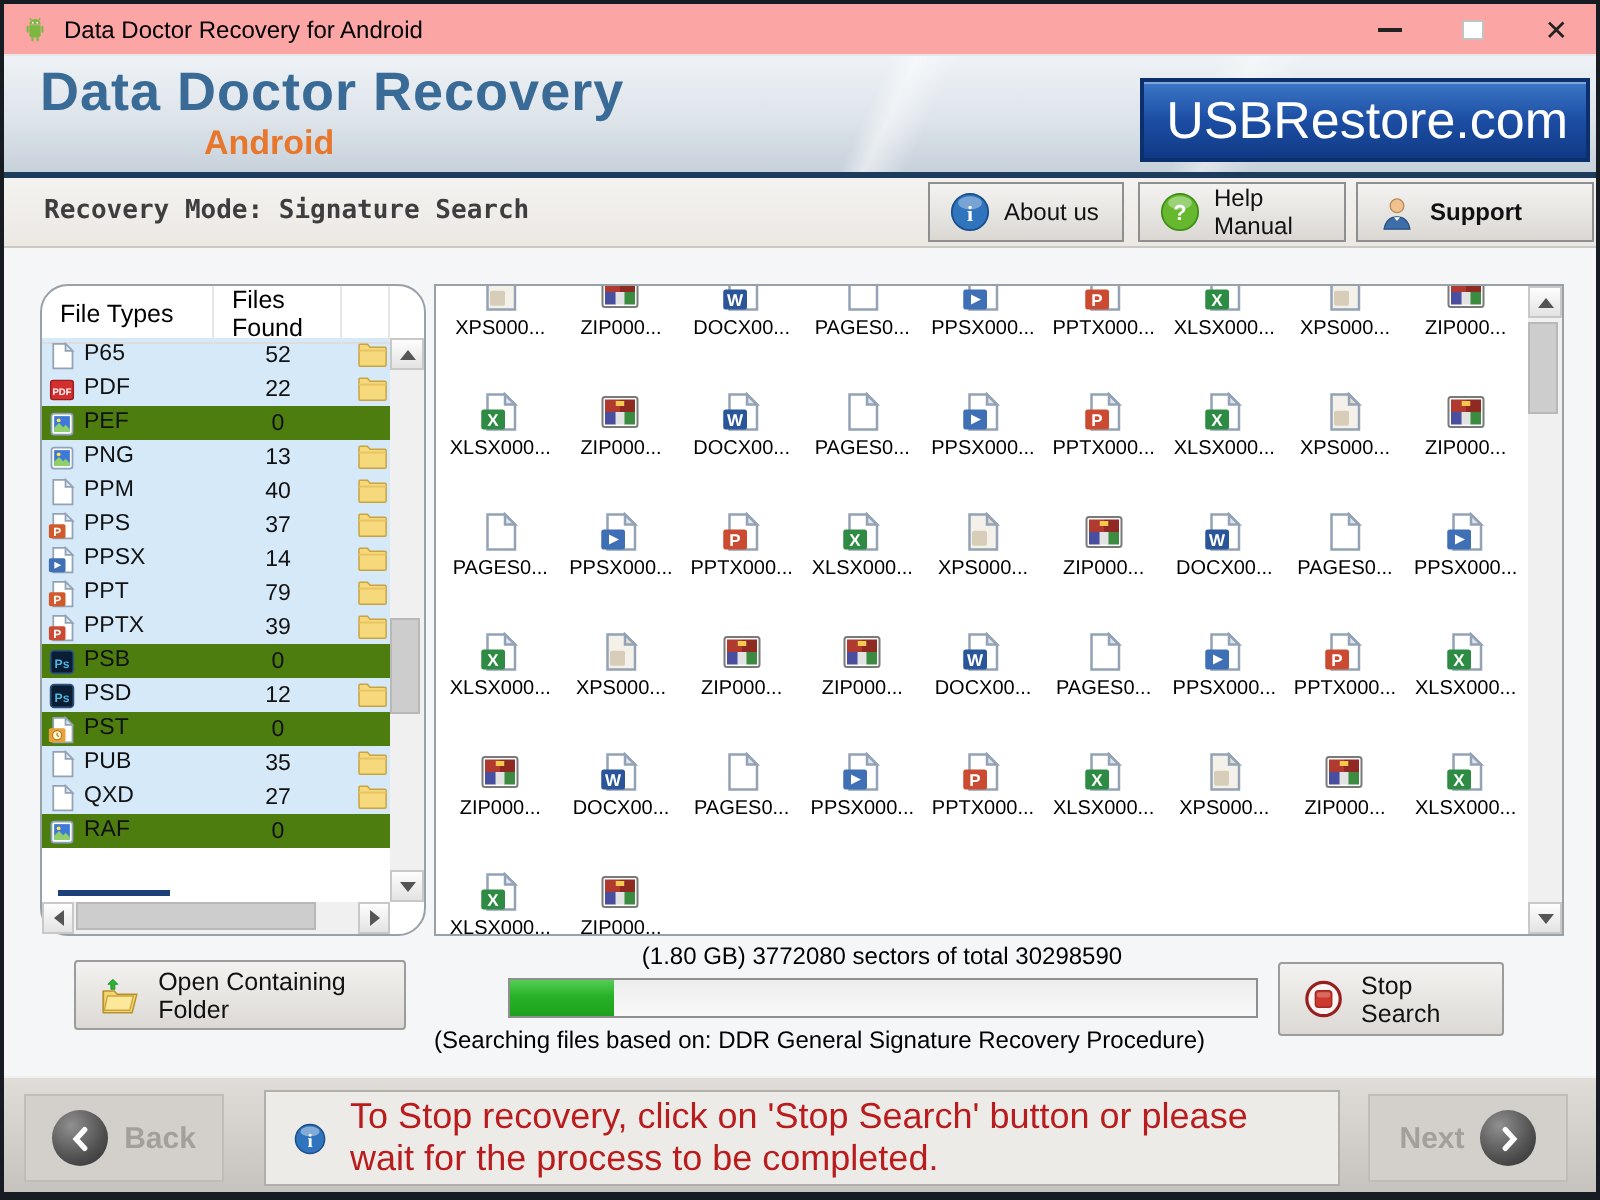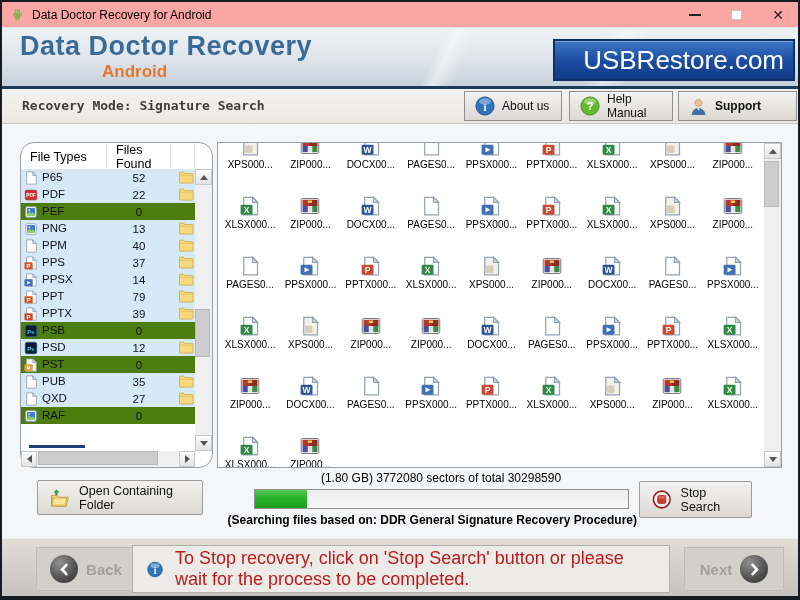--- a/index.html
+++ b/index.html
@@ -19,21 +19,21 @@
   .maxbtn{width:11px;height:10px;border:1.5px solid #c2c2c2;background:#fff;}
   .closebtn{font-size:14px;color:#222;line-height:1;}
   
   .header{position:absolute;left:0;top:26px;width:796px;height:58px;
     background:
       linear-gradient(115deg, rgba(255,255,255,0) 54%, rgba(255,255,255,.5) 55.5%, rgba(255,255,255,0) 58%),
       linear-gradient(115deg, rgba(255,255,255,0) 74%, rgba(255,255,255,.4) 76%, rgba(255,255,255,0) 79%),
       linear-gradient(180deg,#eef2f6 0%,#dde4ea 55%,#c7d1da 100%);}
   .brand{position:absolute;left:18px;top:3px;font-size:27px;font-weight:bold;color:#3a6b96;letter-spacing:.5px;}
   .brand-sub{position:absolute;left:100px;top:34px;font-size:17px;font-weight:bold;color:#e8762b;}
-  .sitelogo{position:absolute;right:3px;top:11px;width:242px;height:42px;
+  .sitelogo{position:absolute;right:3px;top:11px;width:225px;height:42px;
     background:linear-gradient(180deg,#3d77c6 0%,#1c4ea4 50%,#113a85 100%);
     border:2px solid #0c2f6e;display:flex;align-items:center;justify-content:flex-end;
     padding-right:9px;color:#fff;font-size:26px;box-shadow:inset 0 1px 0 rgba(255,255,255,.35);padding-left:44px;}
   .navyline{position:absolute;left:0;top:84px;width:796px;height:3px;background:#1d3b5a;}
   
   .toolbar{position:absolute;left:0;top:87px;width:796px;height:35px;
     background:linear-gradient(180deg,#f4f2f0,#ebe8e4);border-bottom:1px solid #ccc9c4;}
   .modelabel{position:absolute;left:20px;top:9px;font-family:"DejaVu Sans Mono",monospace;
     font-size:13px;font-weight:600;color:#3e3e3e;}
   .tbtn{position:absolute;top:2px;height:30px;background:linear-gradient(180deg,#f4f3f1,#dbd8d4);
@@ -79,27 +79,27 @@
   .g-lb{font-size:10px;color:#000;white-space:nowrap;}
   
   .bigbtn{position:absolute;background:linear-gradient(180deg,#f3f2f0,#dcd9d5);border:1px solid #9c9c9c;
     display:flex;align-items:center;gap:9px;padding:0 12px;font-size:12.5px;cursor:pointer;border-radius:2px;}
   #openfolderbtn{left:35px;top:478px;width:166px;height:35px;}
   #stopbtn{left:637px;top:479px;width:113px;height:37px;}
   .statusline{position:absolute;left:232px;top:469px;width:414px;text-align:center;font-size:12px;color:#000;}
   .pbar{position:absolute;left:252px;top:487px;width:375px;height:20px;border:1px solid #8f8f8f;
     background:linear-gradient(180deg,#ededed,#f8f8f8);}
   .pfill{height:100%;background:linear-gradient(180deg,#55cd55 0%,#28b228 45%,#1da01d 100%);}
-  .caption{position:absolute;left:215px;top:511px;width:420px;text-align:right;font-size:12px;color:#000;font-weight:bold;}
+  .caption{position:absolute;left:215px;top:511px;width:420px;text-align:left;font-size:12px;color:#000;}
   
   .footer{position:absolute;left:0;top:536px;width:796px;height:58px;
     background:linear-gradient(180deg,#e0ddd9,#c6c3be);border-top:1px solid #f2f0ed;}
   .navbtn{position:absolute;top:8px;width:100px;height:44px;background:#d3d0cb;border:1px solid #c0bdb8;
     display:flex;align-items:center;justify-content:center;gap:8px;font-size:15px;font-weight:bold;color:#a3a09b;}
-  #backbtn{left:34px;}
+  #backbtn{left:10px;}
   #nextbtn{left:682px;}
   .navcircle{width:28px;height:28px;border-radius:50%;
     background:radial-gradient(circle at 35% 28%,#909090,#4e4e4e 62%,#2f2f2f);
     display:flex;align-items:center;justify-content:center;flex:0 0 auto;}
   .infobox{position:absolute;left:130px;top:6px;width:538px;height:48px;background:#edebe8;
     border:1px solid #b2afab;display:flex;align-items:center;gap:12px;padding:0 14px;}
   .infobox .msg{font-size:18px;color:#b91c1c;}
 </style>
 </head>
 <body>

